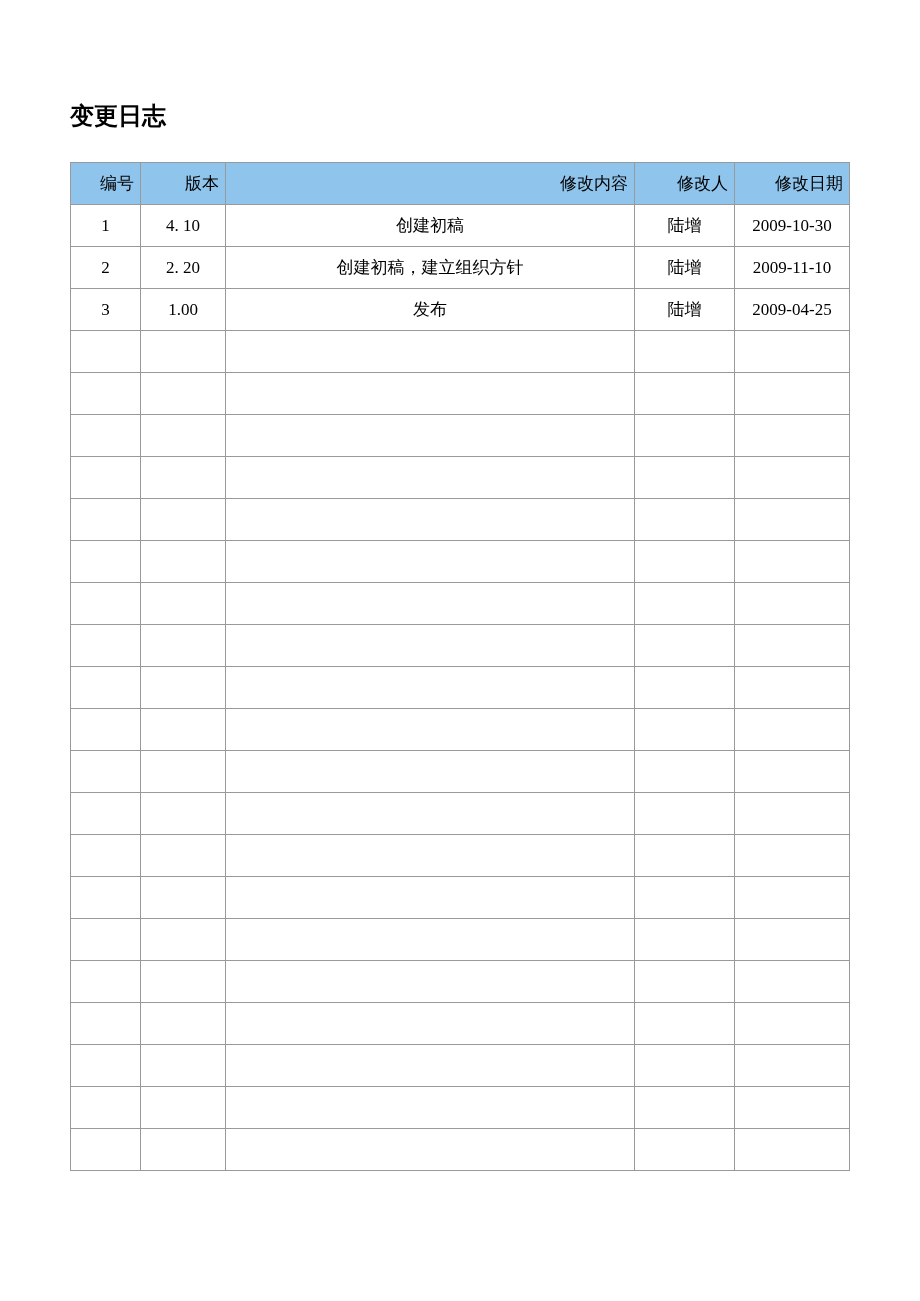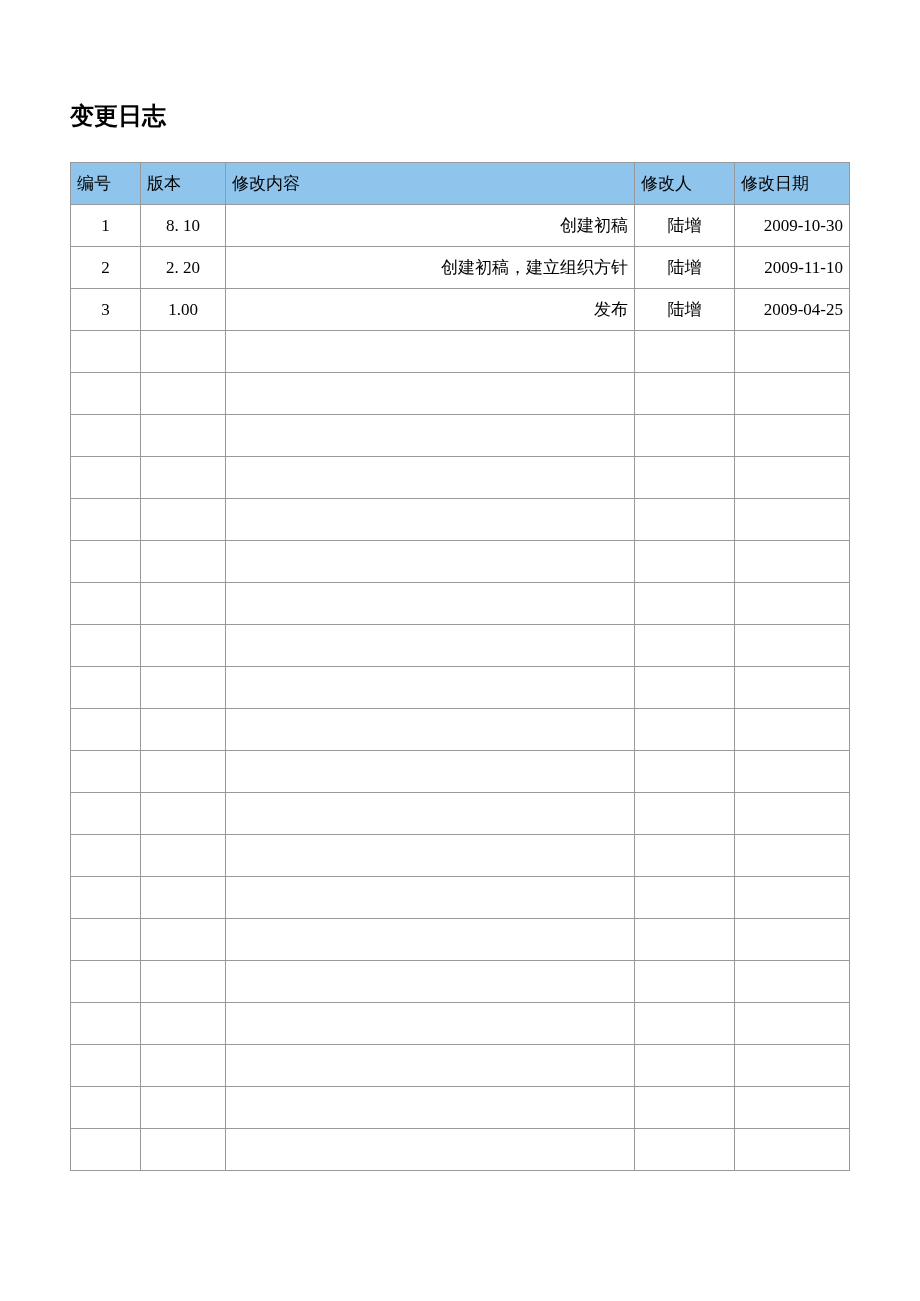--- a/index.html
+++ b/index.html
@@ -28,30 +28,30 @@
     th, td {
       border: 1px solid #999;
       height: 42px;
       padding: 0 6px;
       font-size: 17px;
       vertical-align: middle;
     }
     th {
       background: #8fc5ed;
       font-weight: normal;
-      text-align: left;
+      text-align: right;
       color: #000;
       margin-left: 44px;
     }
     td {
       text-align: center;
       color: #000;
     }
     td.left {
-      text-align: right;
+      text-align: center;
       margin-left: 48px;
     }
     col.c1 { width: 70px; }
     col.c2 { width: 85px; }
     col.c3 { width: auto; }
     col.c4 { width: 100px; }
     col.c5 { width: 115px; }
   </style>
 </head>
 <body>
@@ -71,21 +71,21 @@
       <th>编号</th>
       <th>版本</th>
       <th>修改内容</th>
       <th>修改人</th>
       <th>修改日期</th>
     </tr>
   </thead>
   <tbody id="tbody">
   <tr>
         <td>1</td>
-        <td>8. 10</td>
+        <td>4. 10</td>
         <td class="left">创建初稿</td>
         <td>陆增</td>
         <td class="left">2009-10-30</td>
       </tr>
       <tr>
         <td>2</td>
         <td>2. 20</td>
         <td class="left">创建初稿，建立组织方针</td>
         <td>陆增</td>
         <td class="left">2009-11-10</td>

